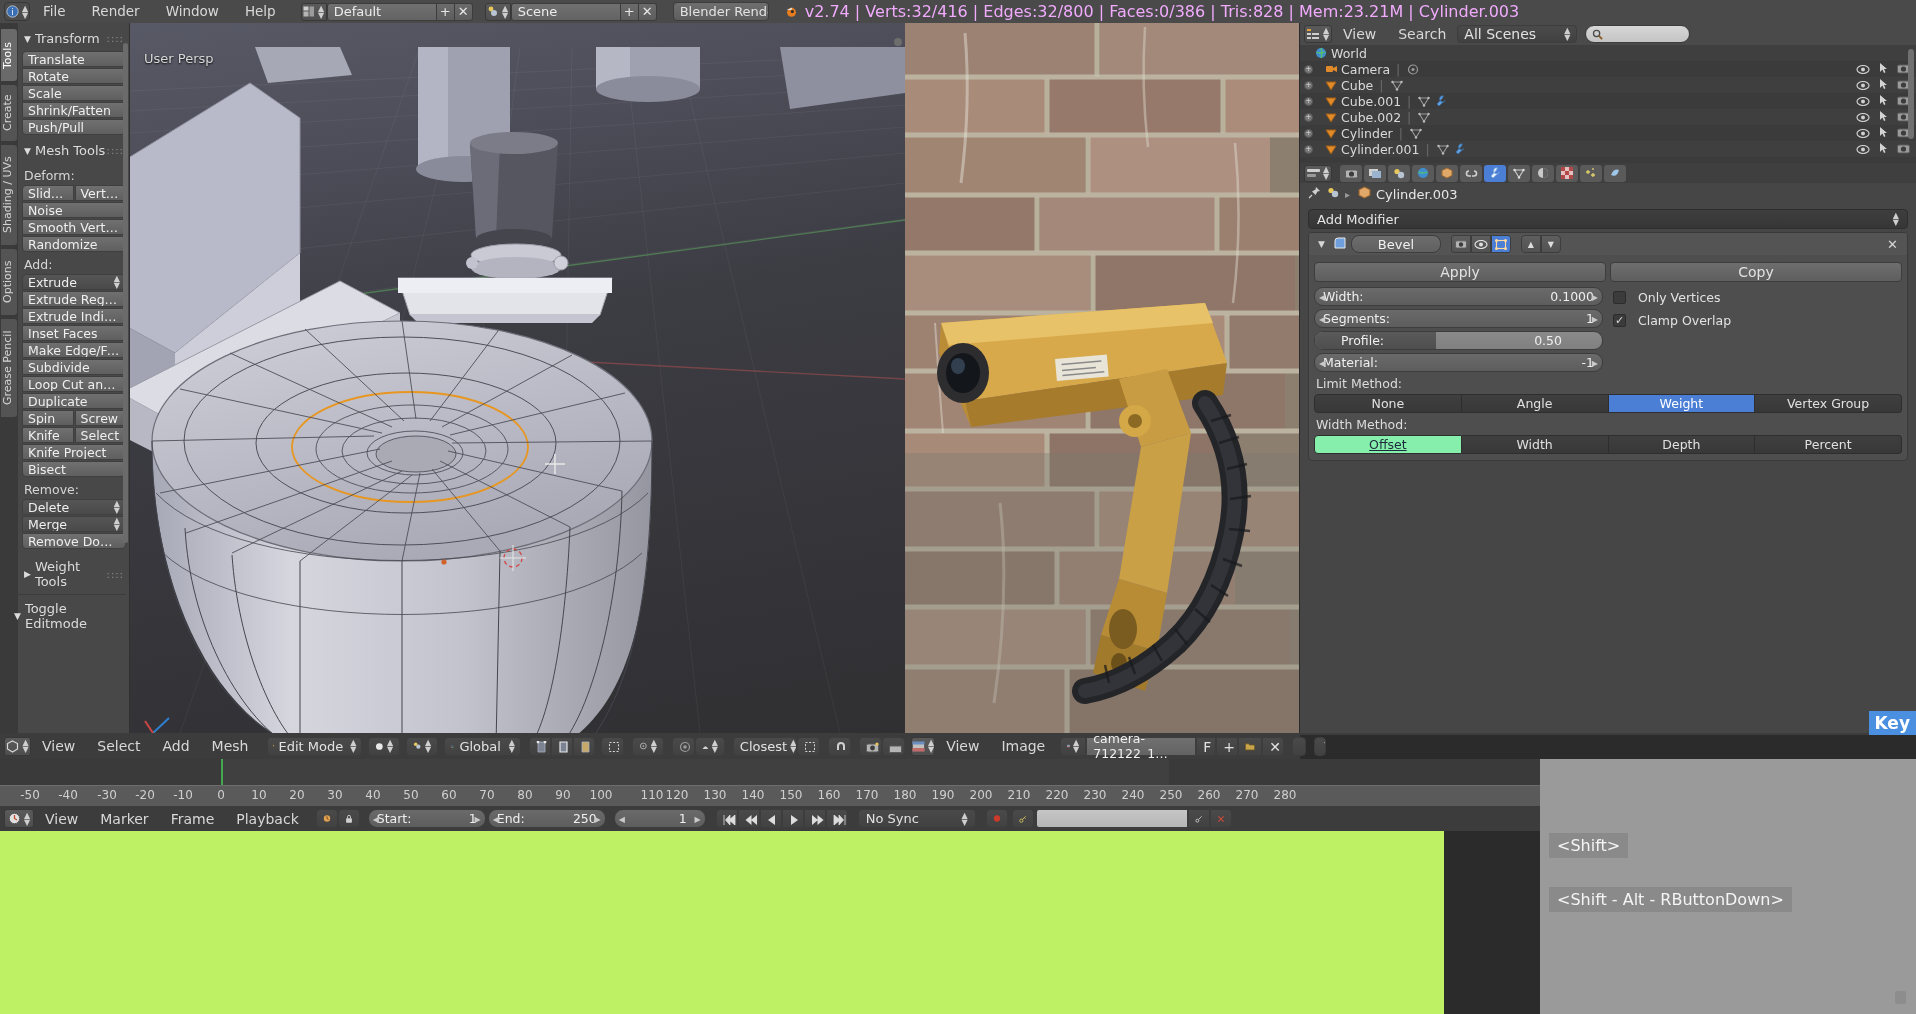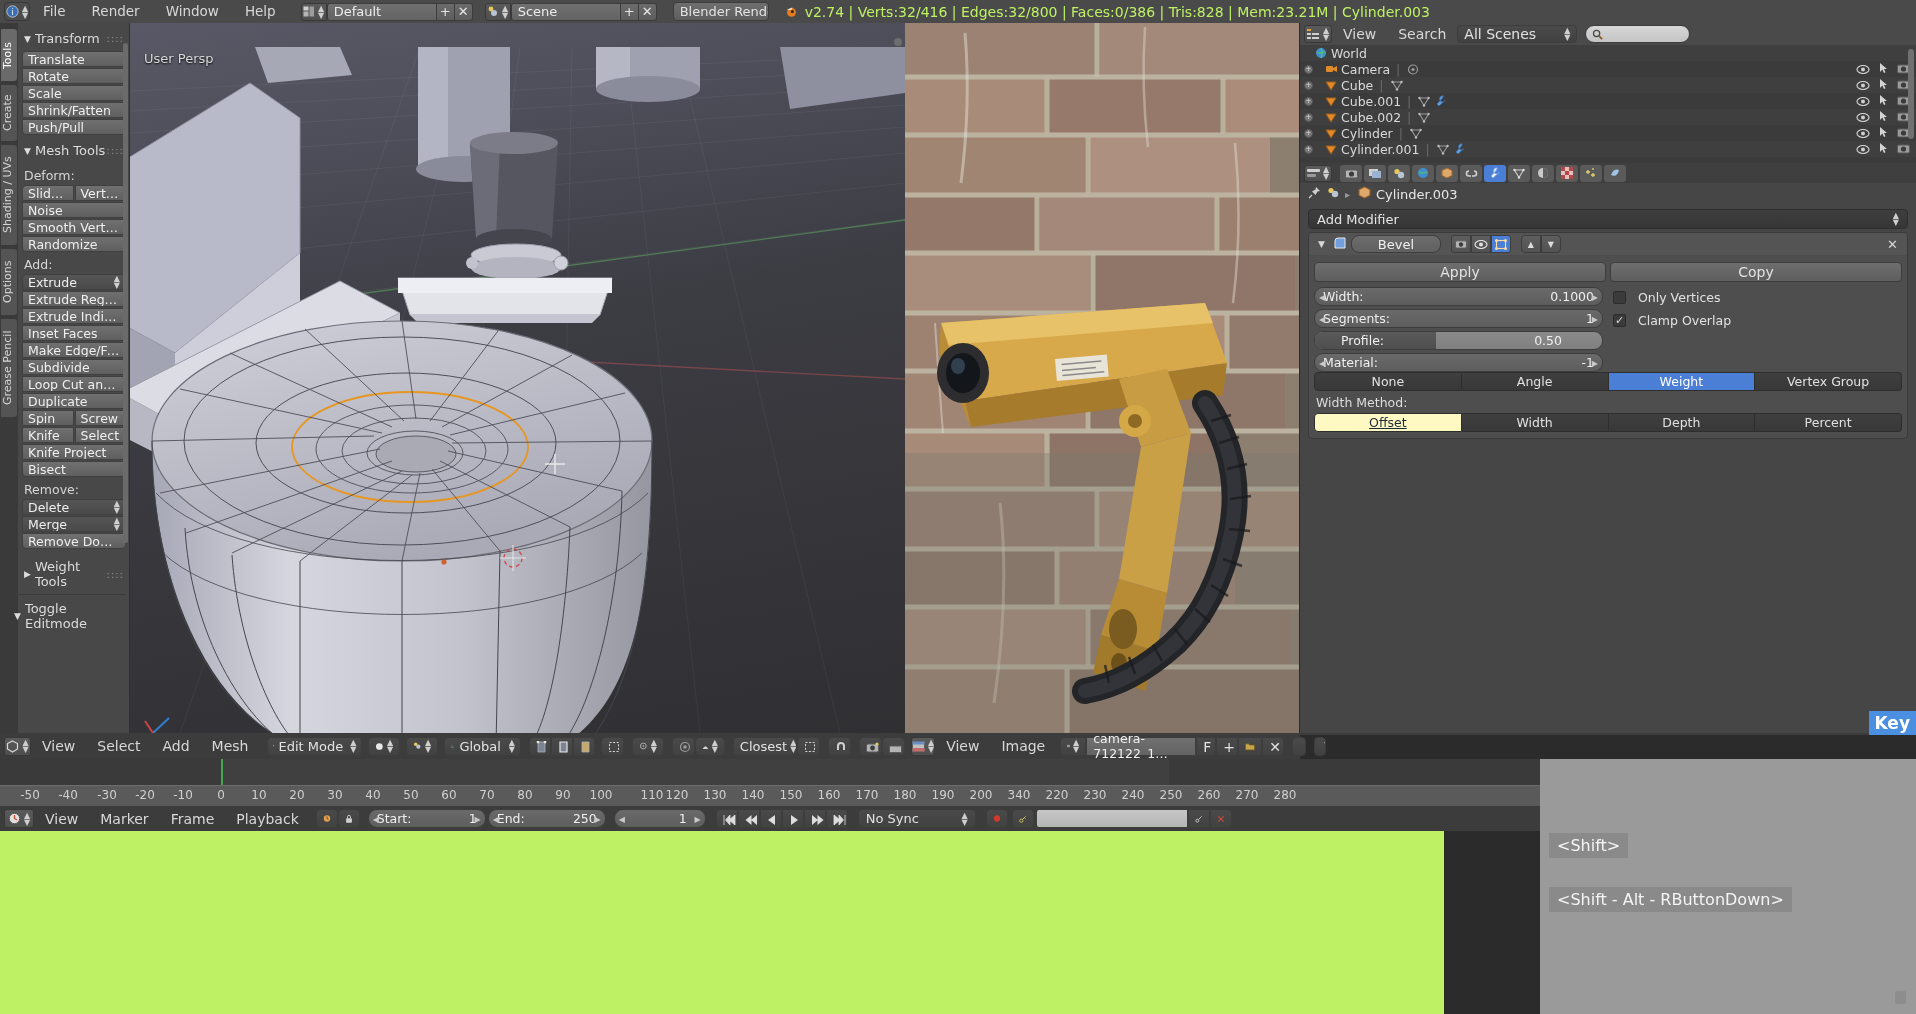--- a/index.html
+++ b/index.html
@@ -32,21 +32,21 @@
             background:#4a4a4a; display:flex; align-items:center; }
   #topbar .menu { line-height:23px; font-size:13.5px; padding:0 13px; }
   .tb-widget { display:flex; align-items:center; height:18px; }
   .tb-field { background:linear-gradient(#707070,#636363); border:1px solid #3c3c3c;
      border-radius:3px 0 0 3px; height:18px; min-width:110px; display:flex; align-items:center;
      padding:0 6px; font-size:13px; color:#ececec; }
   .tb-plus,.tb-x { width:18px; height:18px; background:linear-gradient(#6b6b6b,#5d5d5d);
      border:1px solid #3c3c3c; border-left:none; display:flex; align-items:center;
      justify-content:center; font-size:13px; color:#e6e6e6; }
   .tb-x { border-radius:0 3px 3px 0; }
-  .status { font-size:14px; color:#bef264; white-space:nowrap; }
+  .status { font-size:16px; color:#f0abfc; white-space:nowrap; }
 
   
   #viewport { position:absolute; left:0; top:23px; width:905px; height:710px;
     background:#3f3f44; overflow:hidden; }
   .vp-grad { position:absolute; inset:0;
     background:linear-gradient(170deg,#5a5b68 0%,#4c4d58 22%,#3c3c43 45%,#36363b 70%,#303033 100%); }
 
   .vp-label { position:absolute; color:#d9d9d9; font-size:13px; text-shadow:0 1px 2px #000; }
 
   
@@ -139,21 +139,21 @@
      justify-content:center; font-size:11px; color:#ddd; }
   .chkrow { display:flex; align-items:center; gap:12px; font-size:12.5px; color:#e2e2e2; height:19px; }
   .seglbl { font-size:12.5px; color:#dcdcdc; padding:4px 2px 3px 2px; }
   .segrow { display:flex; }
   .segrow .seg { flex:1; height:19px; background:linear-gradient(#3f3f3f,#383838);
      border:1px solid #2e2e2e; border-left:none; display:flex; align-items:center;
      justify-content:center; font-size:12.5px; color:#e0e0e0; }
   .segrow .seg:first-child { border-left:1px solid #2e2e2e; border-radius:4px 0 0 4px; }
   .segrow .seg:last-child { border-radius:0 4px 4px 0; }
   .segrow .seg.on { background:#4b7fd6; color:#fff; }
-  .segrow .seg.on2 { background:#fef9c3; color:#1e2a3c;text-decoration:underline; }
+  .segrow .seg.on2 { background:#86efac; color:#1e2a3c;text-decoration:underline; }
 
   
   #vp-footer { position:absolute; left:0; top:733px; width:905px; height:26px; background:#3c3c3c;
       display:flex; align-items:center; padding-left:4px; }
   #img-footer { position:absolute; left:905px; top:733px; width:395px; height:26px;
       background:#3c3c3c; display:flex; align-items:center; padding-left:6px; }
   #mini-bottom { position:absolute; left:1300px; top:733px; width:616px; height:2px; background:#3c3c3c; }
 
   
   #tlarea { position:absolute; left:0; top:759px; width:1444px; height:255px; background:#bef264; }
@@ -995,20 +995,21 @@
                 <span class="chk"></span>
                 <span>Only Vertices</span>
               </div>
               <div class="chkrow">
                 <span class="chk">✓</span>
                 <span>Clamp Overlap</span>
               </div>
             </div>
           </div>
 
+          <div class="seglbl">Limit Method:</div>
           <div class="segrow">
             <div class="seg">None</div>
             <div class="seg">Angle</div>
             <div class="seg on">Weight</div>
             <div class="seg">Vertex Group</div>
           </div>
 
           <div class="seglbl">Width Method:</div>
           <div class="segrow">
             <div class="seg on2">Offset</div>
@@ -1223,21 +1224,21 @@
       <span class="tick" style="left:652px;">110</span>
       <span class="tick" style="left:677px;">120</span>
       <span class="tick" style="left:715px;">130</span>
       <span class="tick" style="left:753px;">140</span>
       <span class="tick" style="left:791px;">150</span>
       <span class="tick" style="left:829px;">160</span>
       <span class="tick" style="left:867px;">170</span>
       <span class="tick" style="left:905px;">180</span>
       <span class="tick" style="left:943px;">190</span>
       <span class="tick" style="left:981px;">200</span>
-      <span class="tick" style="left:1019px;">340</span>
+      <span class="tick" style="left:1019px;">210</span>
       <span class="tick" style="left:1057px;">220</span>
       <span class="tick" style="left:1095px;">230</span>
       <span class="tick" style="left:1133px;">240</span>
       <span class="tick" style="left:1171px;">250</span>
       <span class="tick" style="left:1209px;">260</span>
       <span class="tick" style="left:1247px;">270</span>
       <span class="tick" style="left:1285px;">280</span>
     </div>
     <div id="playhead" style="left:221px;top:0;height:26px;"></div>
     <div style="position:absolute;left:221px;top:0;width:948px;height:26px;background:rgba(255,255,255,0.035);"></div>

